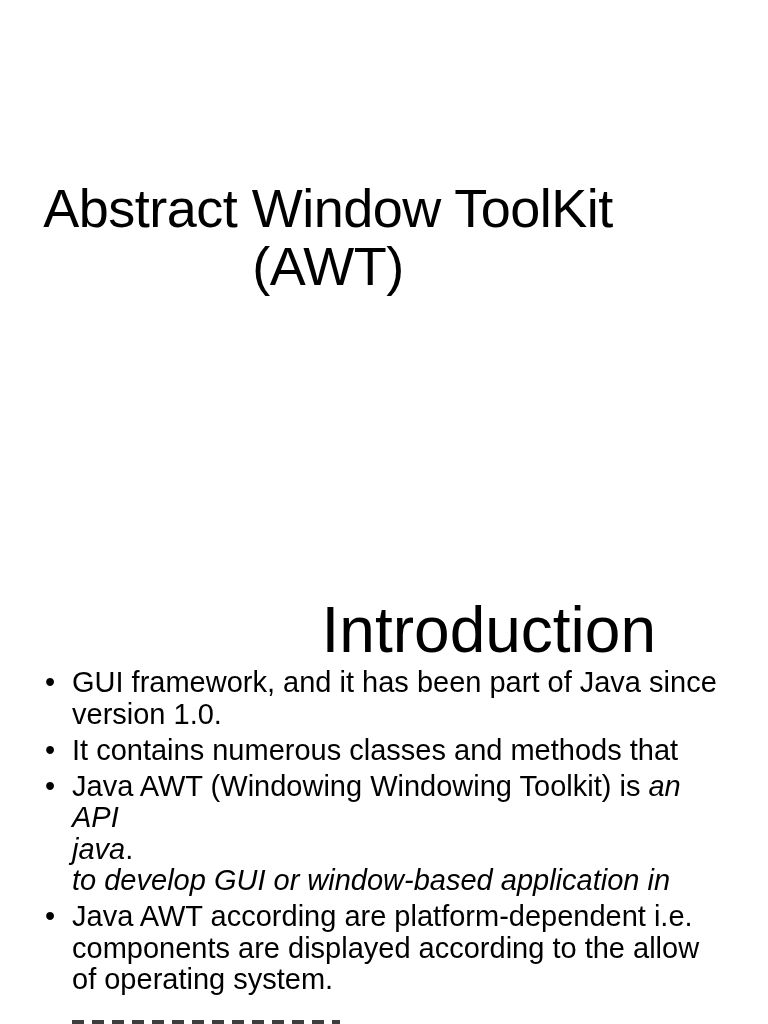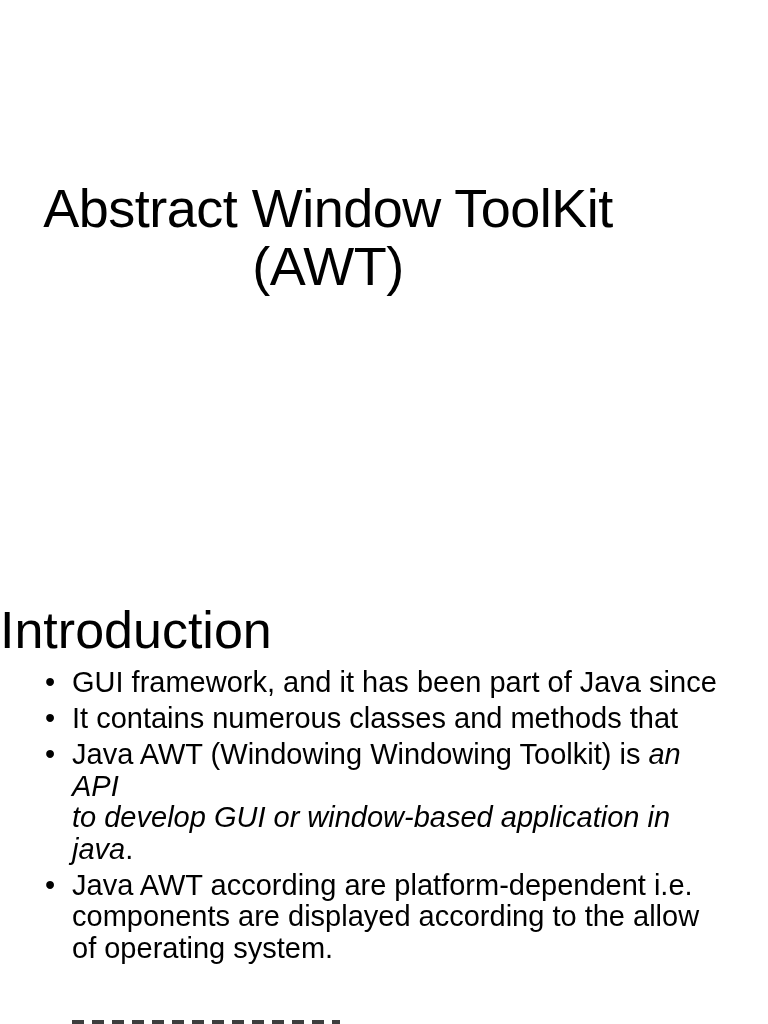--- a/index.html
+++ b/index.html
@@ -25,22 +25,22 @@
     line-height: 58px;
     font-weight: 400;
     letter-spacing: -0.5px;
     color: #000000;
   }
 
   
   .intro-heading {
     position: absolute;
     top: 602px; left: 0; right: 0;
-    text-align: left;
-    font-size: 52px;
+    text-align: right;
+    font-size: 64px;
     line-height: 56px;
     font-weight: 400;
     color: #000000;
   }
 
   
   .bullets {
     position: absolute;
     top: 667px; left: 0;
     width: 768px;
@@ -85,32 +85,33 @@
     <div class="t-line">(AWT)</div>
   </div>
 
   <div class="intro-heading">Introduction</div>
 
   <ul class="bullets">
 
     <li class="bullet">
       <span class="marker">•</span>
       <div class="line">GUI framework, and it has been part of Java since</div>
+      <div class="line">version 1.0.</div>
     </li>
 
     <li class="bullet">
       <span class="marker">•</span>
       <div class="line">It contains numerous classes and methods that</div>
     </li>
 
     <li class="bullet">
       <span class="marker">•</span>
       <div class="line"><span class="b">Java AWT</span><span> (Windowing Windowing Toolkit) is </span><span class="i">an API</span></div>
+      <div class="line"><span class="i">java</span><span>.</span></div>
       <div class="line i">to develop GUI or window-based application in</div>
-      <div class="line"><span class="i">java</span><span>.</span></div>
     </li>
 
     <li class="bullet">
       <span class="marker">•</span>
       <div class="line">Java AWT according are platform-dependent i.e.</div>
       <div class="line">components are displayed according to the allow</div>
       <div class="line">of operating system.</div>
     </li>
 
   </ul>

